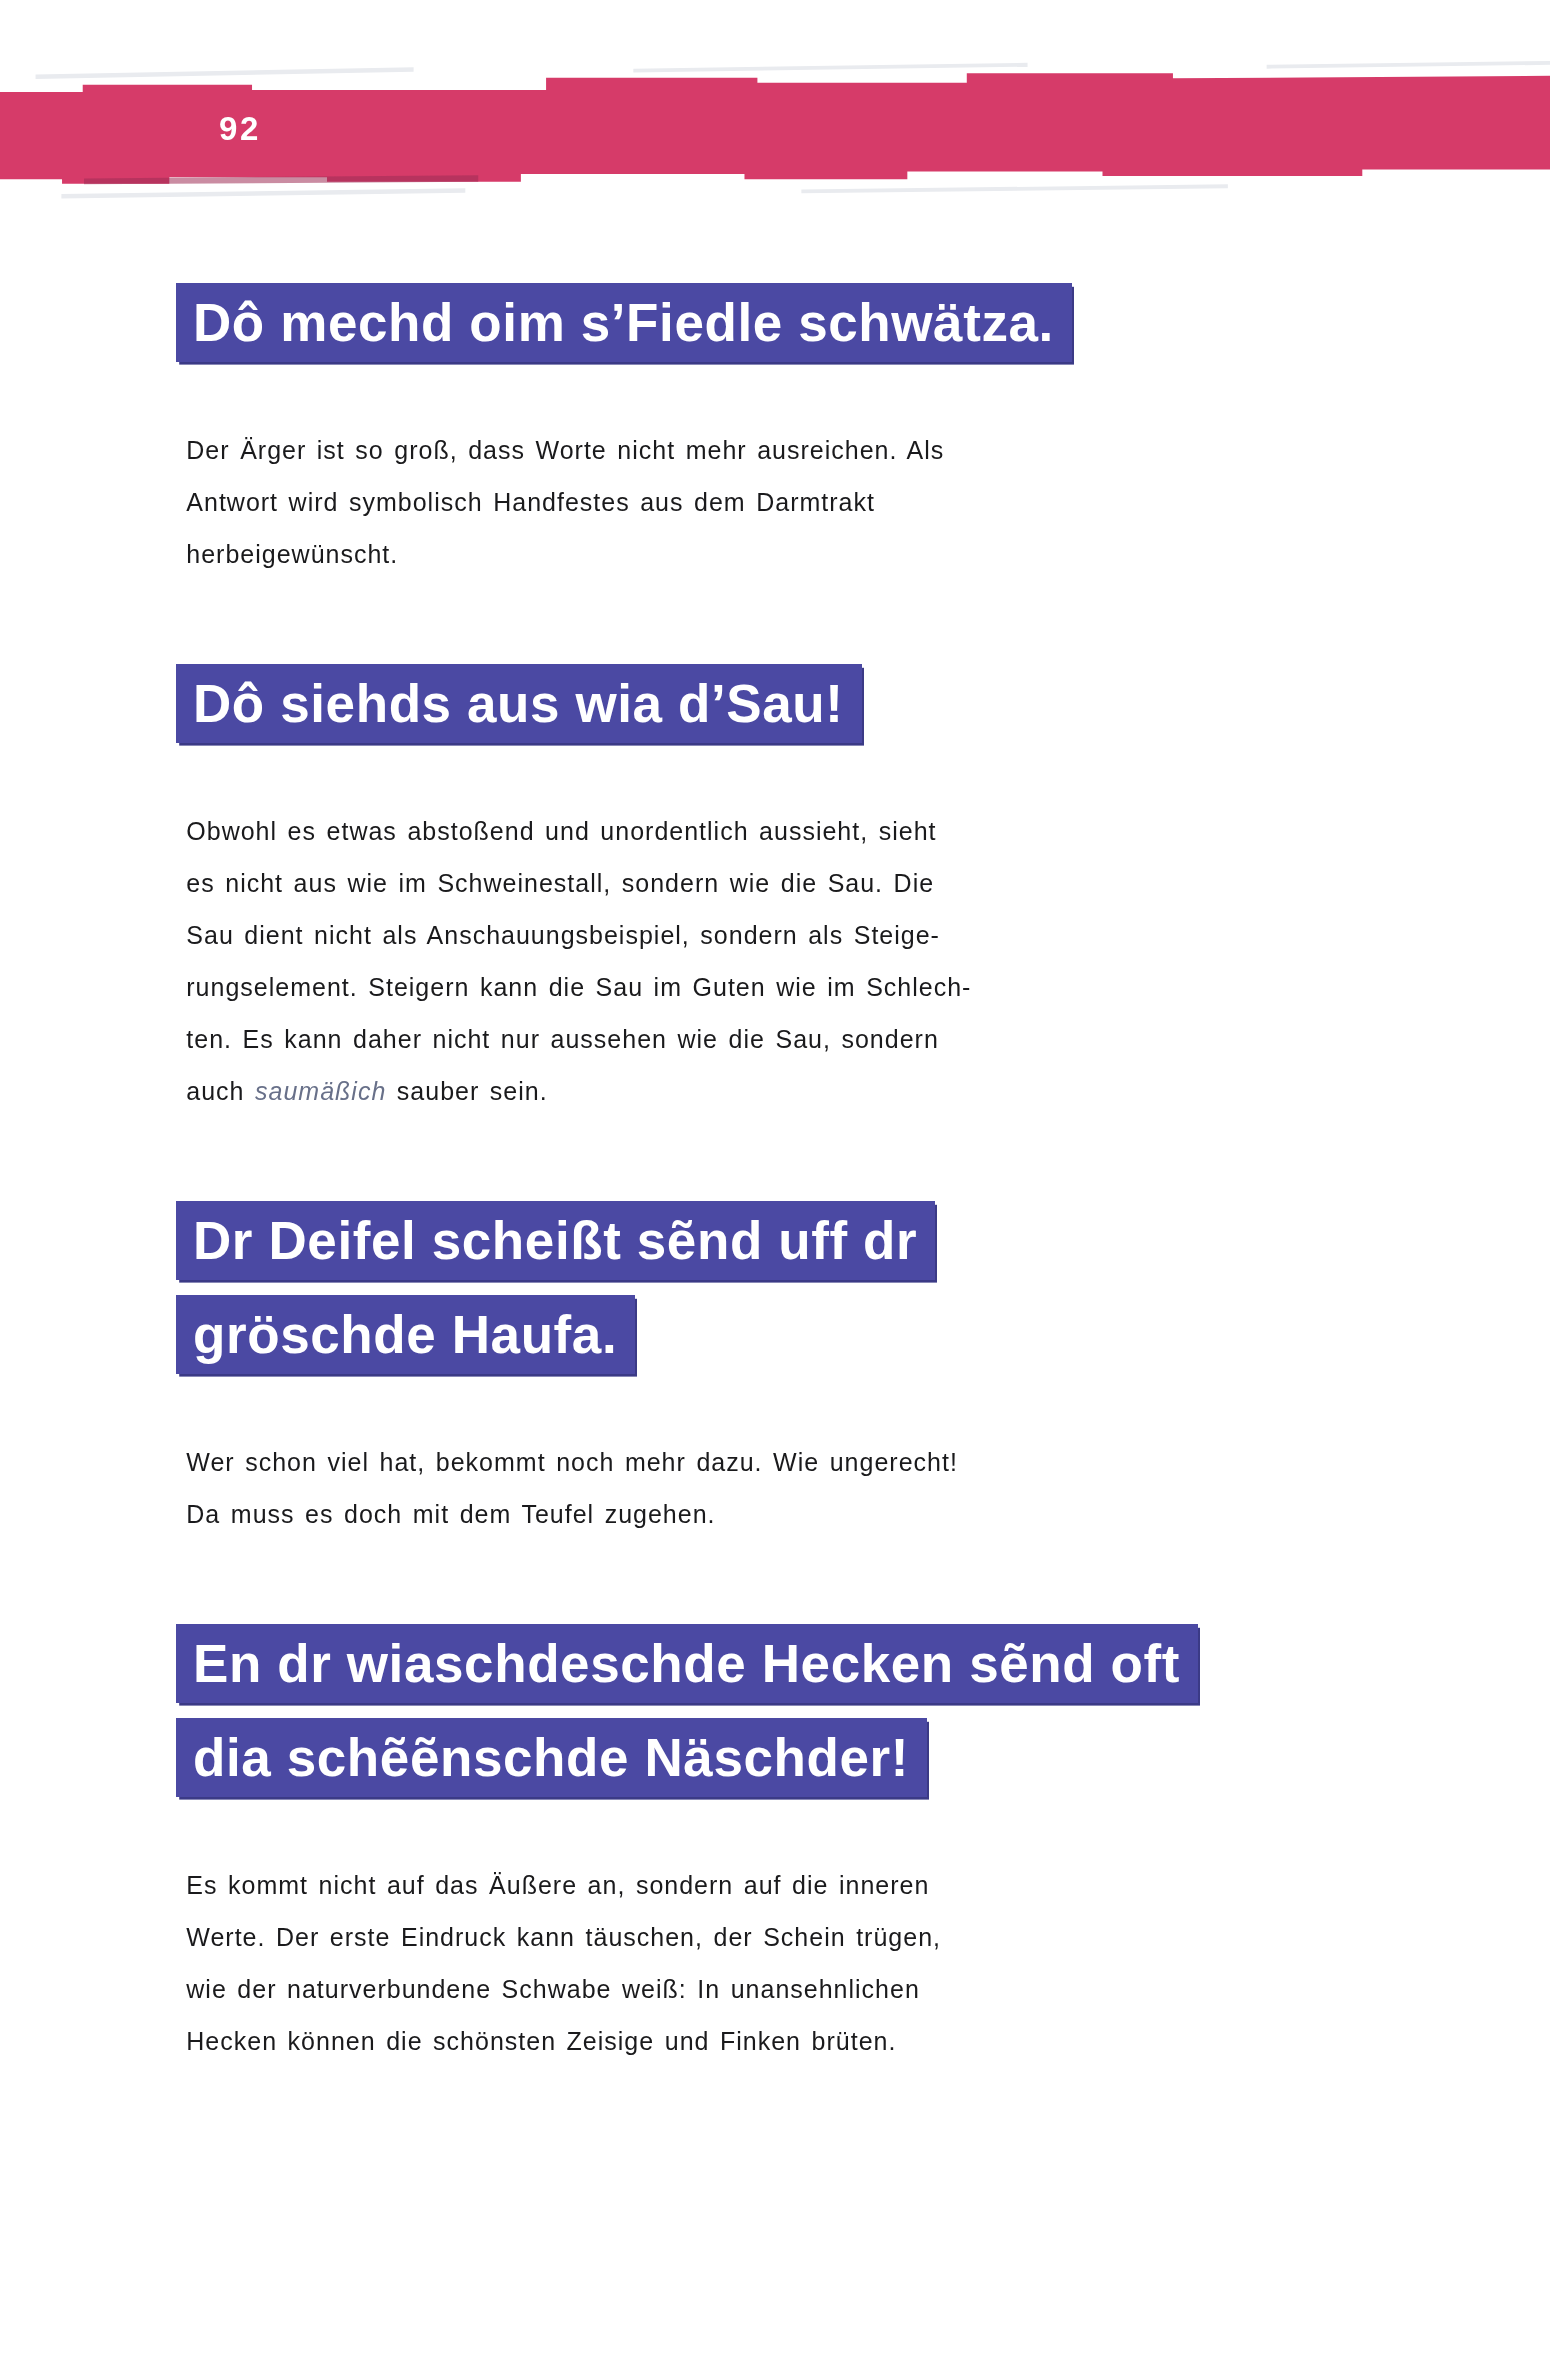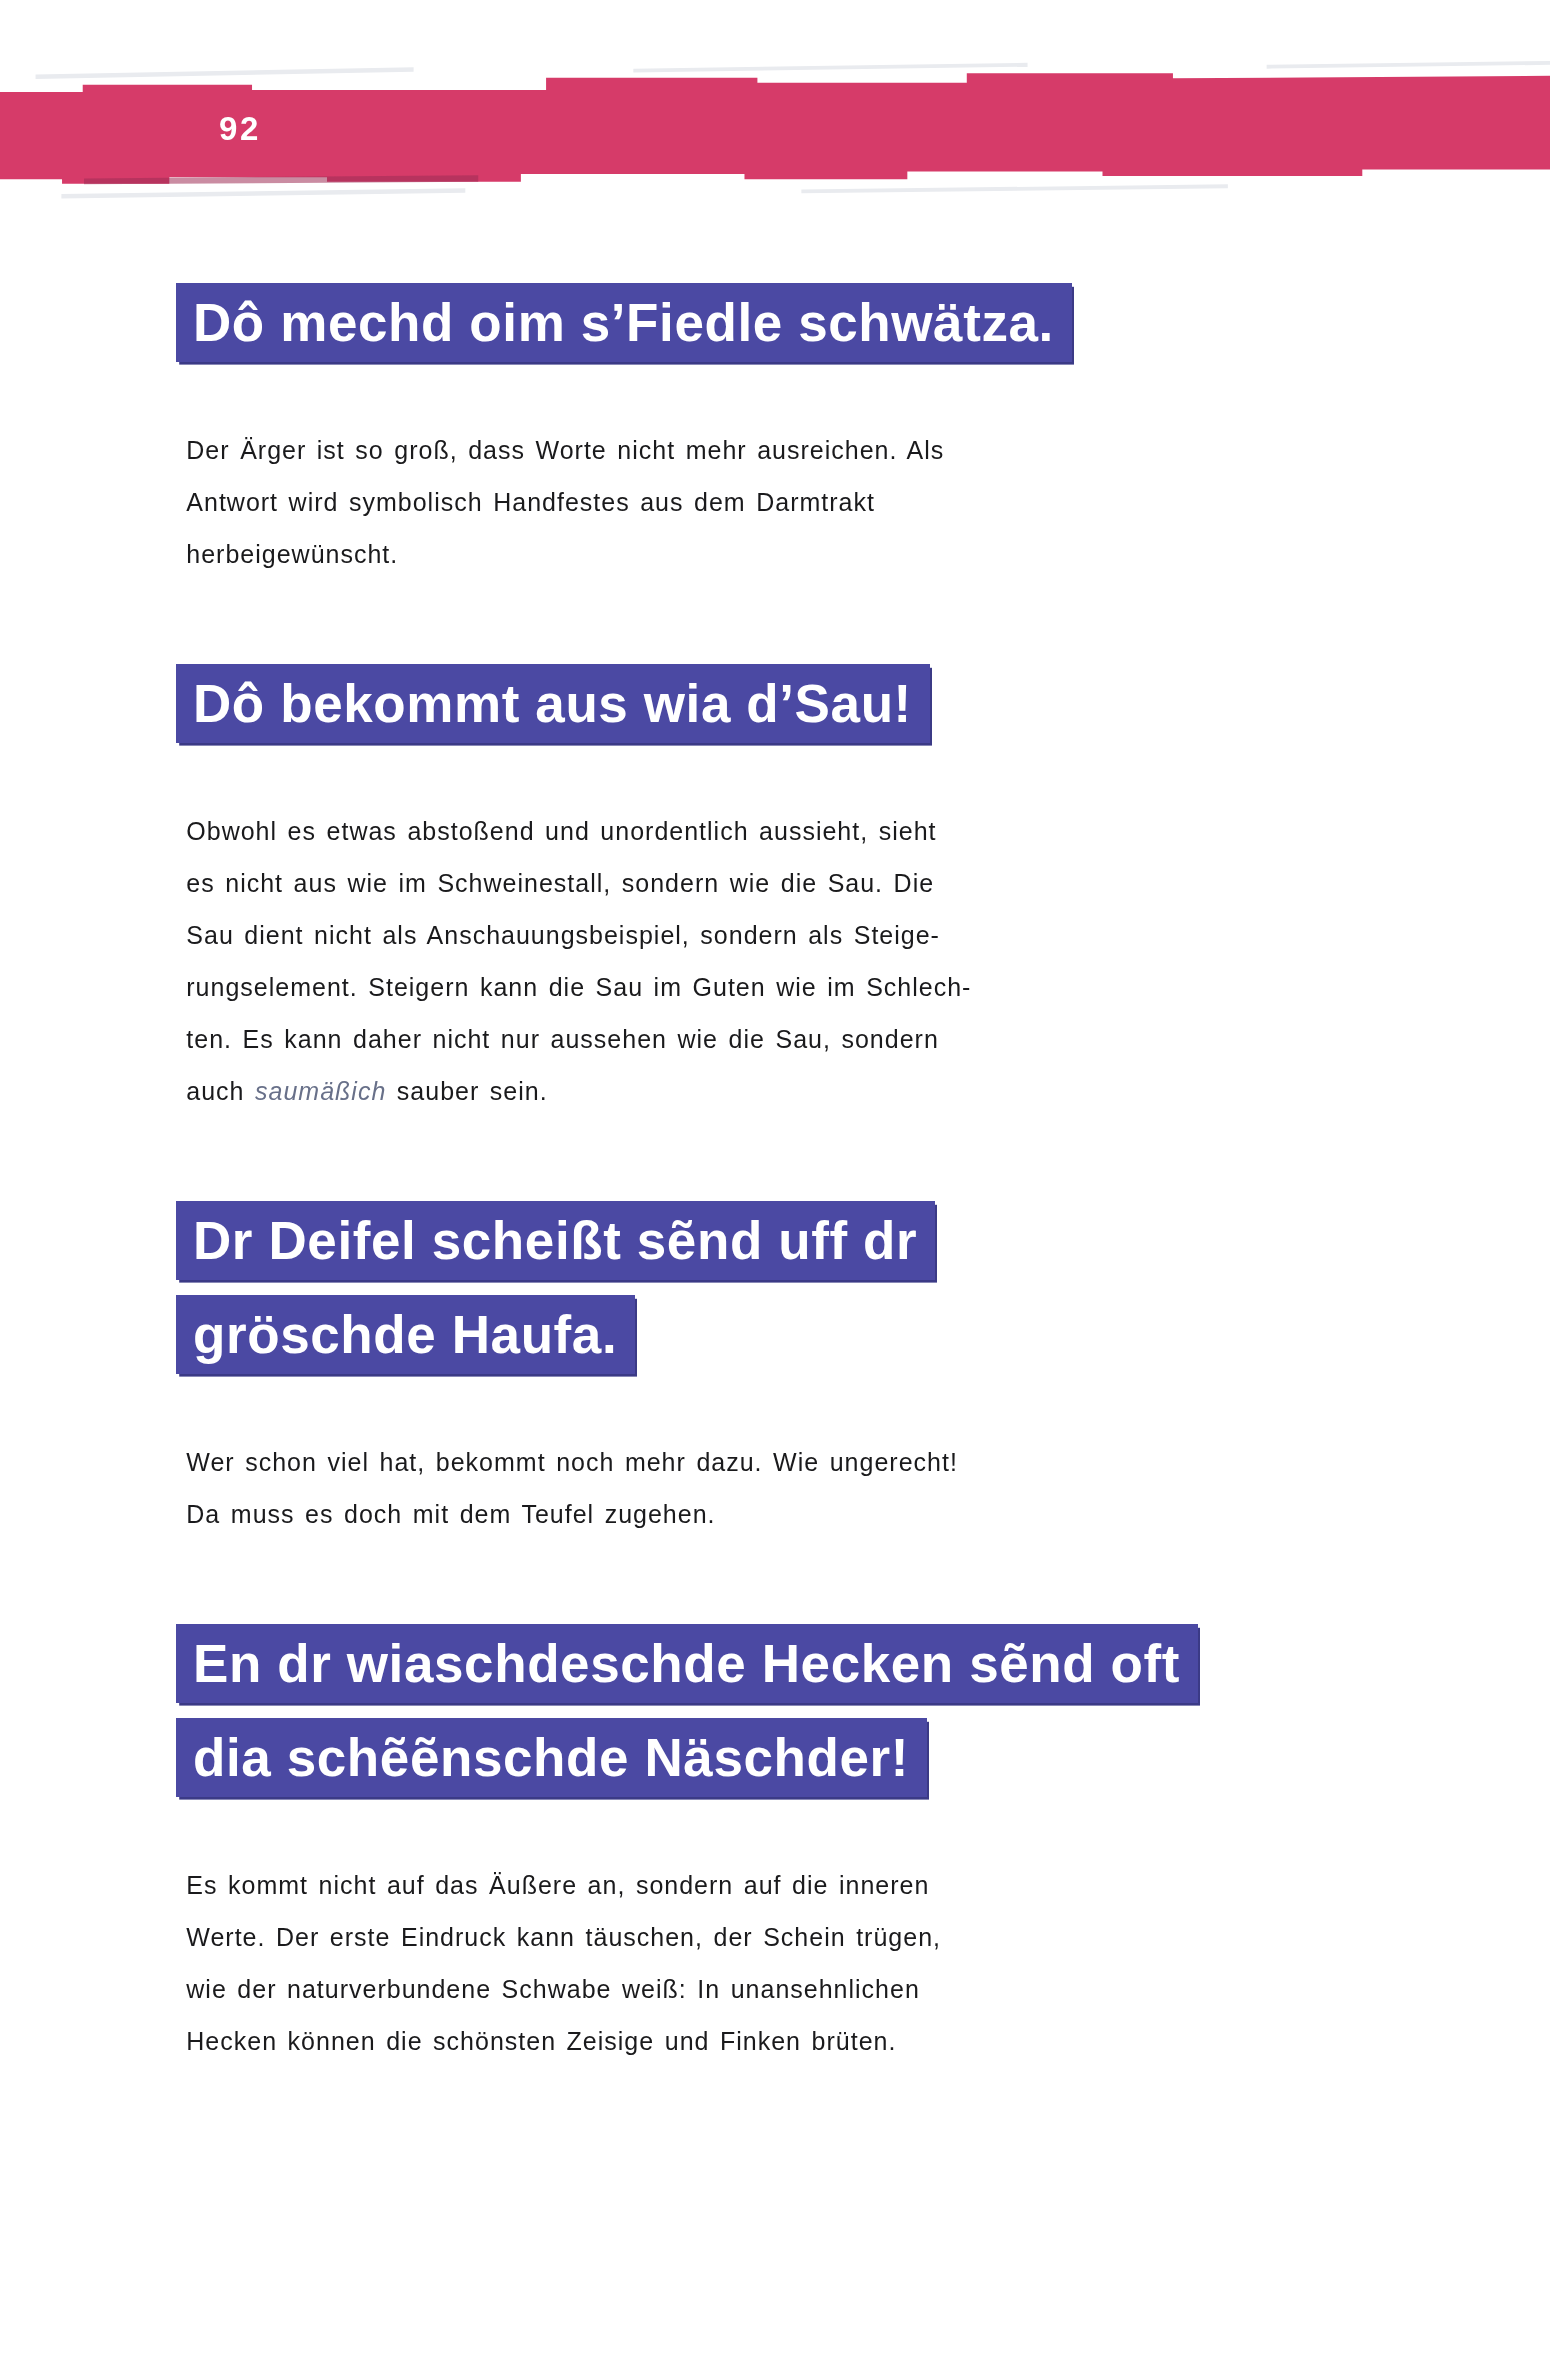--- a/index.html
+++ b/index.html
@@ -91,21 +91,21 @@
 <main>
 
   <section class="sec">
     <h2><span class="hl">Dô mechd oim s’Fiedle schwätza.</span></h2>
     <p class="body">Der Ärger ist so groß, dass Worte nicht mehr ausreichen. Als
 Antwort wird symbolisch Handfestes aus dem Darmtrakt
 herbeigewünscht.</p>
   </section>
 
   <section class="sec">
-    <h2><span class="hl">Dô bekommt aus wia d’Sau!</span></h2>
+    <h2><span class="hl">Dô siehds aus wia d’Sau!</span></h2>
     <p class="body"><span>Obwohl es etwas abstoßend und unordentlich aussieht, sieht
 es nicht aus wie im Schweinestall, sondern wie die Sau. Die
 Sau dient nicht als Anschauungsbeispiel, sondern als Steige-
 rungselement. Steigern kann die Sau im Guten wie im Schlech-
 ten. Es kann daher nicht nur aussehen wie die Sau, sondern
 auch </span><em class="dialect">saumäßich</em><span> sauber sein.</span></p>
   </section>
 
   <section class="sec">
     <h2><span class="hl">Dr Deifel scheißt sẽnd uff dr

